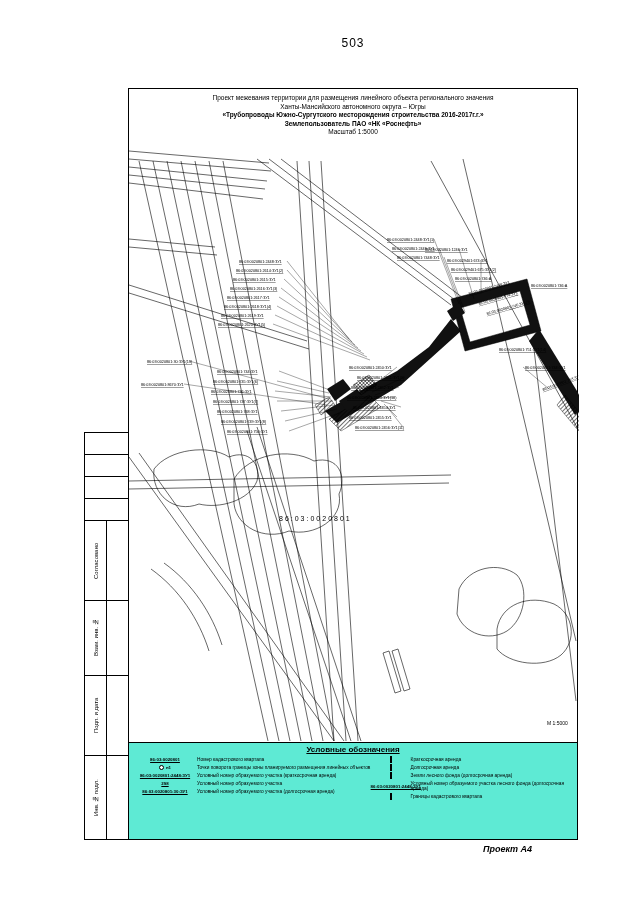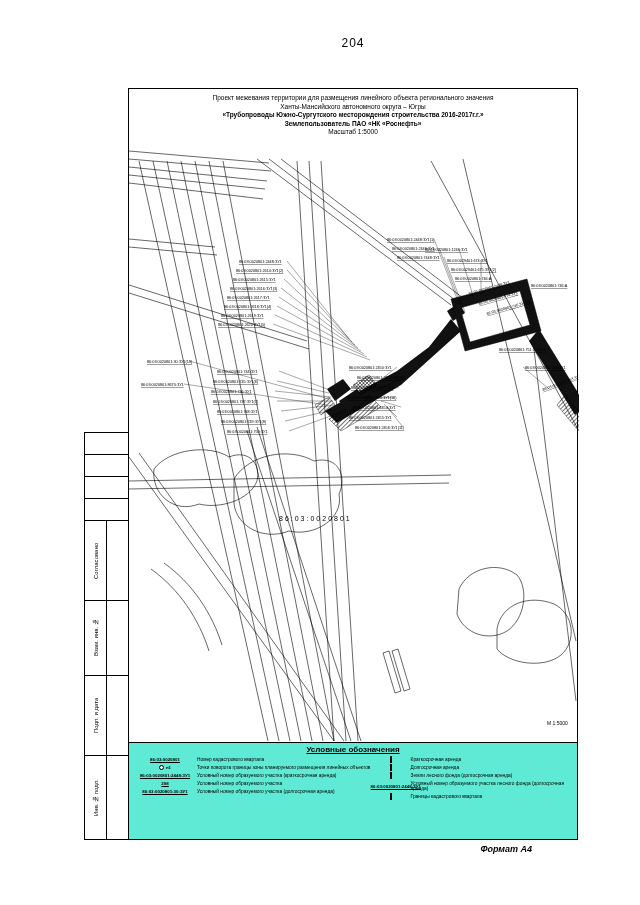--- a/index.html
+++ b/index.html
@@ -67,21 +67,21 @@
     font-size:6px;white-space:nowrap;
   }
   .format-note{
     position:absolute;left:128px;top:844px;width:450px;box-sizing:border-box;
     text-align:right;padding-right:46px;font-size:9px;font-weight:bold;font-style:italic;
   }
 </style>
 </head>
 <body>
 
-<div class="page-number">204</div>
+<div class="page-number">503</div>
 
 <div class="strip">
   <div class="cells">
     <div></div>
       <div></div>
       <div></div>
       <div></div>
   </div>
   <div class="sec" style="height:80px;">
     <div class="vdiv"></div>
@@ -297,13 +297,13 @@
         </div>
         <div class="lrow">
           <span class="symr"><span class="swatch sw-empty"></span></span>
           <span class="ltext">Границы кадастрового квартала</span>
         </div>
       </div>
     </div>
   </div>
 </div>
 
-<div class="format-note">Формат А4</div>
+<div class="format-note">Проект А4</div>
 
 </body></html>

